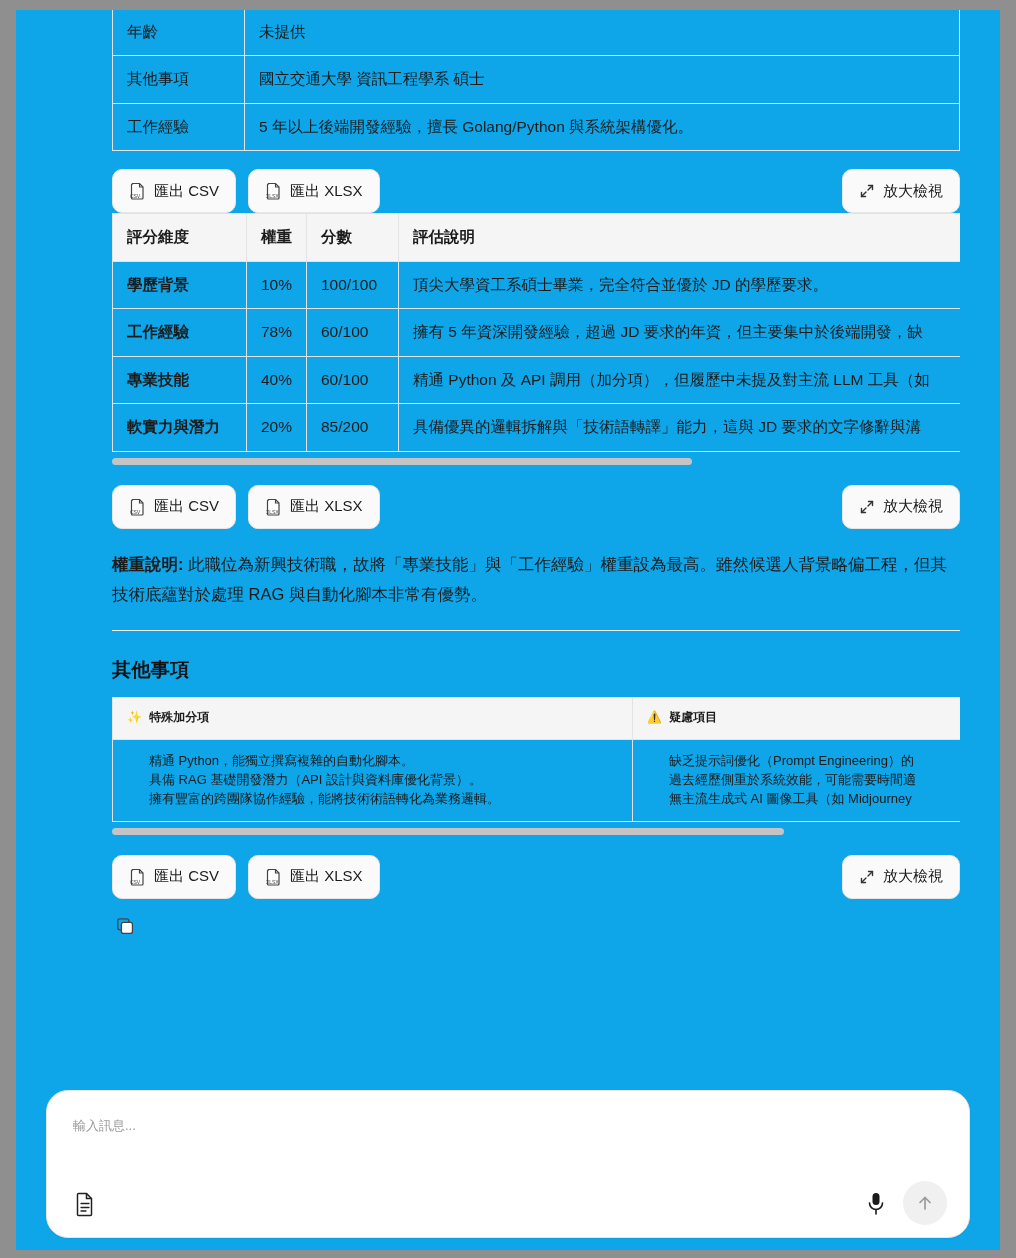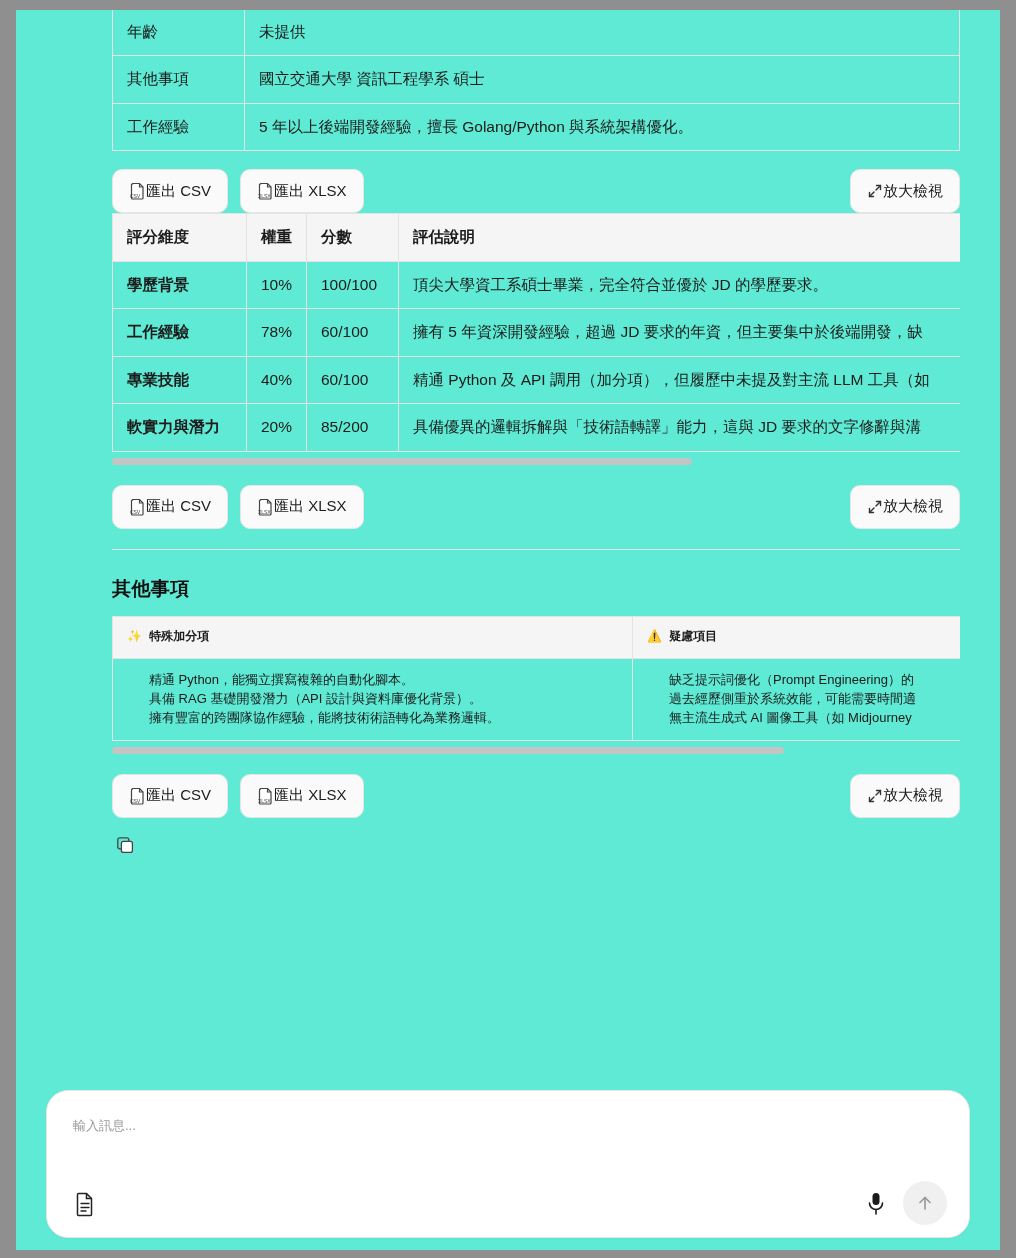--- a/index.html
+++ b/index.html
@@ -7,21 +7,21 @@
     margin: 0; padding: 0;
     width: 1016px; height: 1258px;
     background: #8f8f8f;
     font-family: "Liberation Sans", sans-serif;
     overflow: hidden;
   }
   .viewport {
     position: absolute;
     left: 16px; top: 10px;
     width: 984px; height: 1240px;
-    background: #5eead4;
+    background: #0ea5e9;
     overflow: hidden;
   }
   .content {
     padding: 0 0 0 0;
   }
 
   
   .table-wrap {
     position: relative;
     margin: 0 40px 0 96px;
@@ -57,20 +57,21 @@
   
   .toolbar {
     display: flex;
     align-items: center;
     margin: 18px 40px 0 96px;
   }
   .toolbar .spacer { flex: 1; }
   .btn {
     display: inline-flex;
     align-items: center;
+    gap: 8px;
     height: 44px;
     padding: 0 16px;
     border: 1px solid #e6e6e6;
     border-radius: 10px;
     background: #fafafa;
     font-size: 15px;
     color: #1b1b1b;
     margin-right: 12px;
     cursor: pointer;
     white-space: nowrap;
@@ -333,20 +334,23 @@
             <path d="M9.5 2.5H13.5V6.5" stroke="#333" stroke-width="1.4" stroke-linecap="round" stroke-linejoin="round"></path>
             <path d="M6.5 13.5H2.5V9.5" stroke="#333" stroke-width="1.4" stroke-linecap="round" stroke-linejoin="round"></path>
             <path d="M13.5 2.5L9 7" stroke="#333" stroke-width="1.4" stroke-linecap="round"></path>
             <path d="M2.5 13.5L7 9" stroke="#333" stroke-width="1.4" stroke-linecap="round"></path>
           </svg>
         </span>
         <span>放大檢視</span>
       </div>
     </div>
 
+    <p class="note">
+      <b>權重說明:</b><span> 此職位為新興技術職，故將「專業技能」與「工作經驗」權重設為最高。雖然候選人背景略偏工程，但其技術底蘊對於處理 RAG 與自動化腳本非常有優勢。</span>
+    </p>
 
     <hr class="rule">
 
     <h3 class="section">其他事項</h3>
 
     <div class="table-wrap">
       <table class="grid other" style="width:1040px;">
         <colgroup>
             <col class="c1">
             <col>

